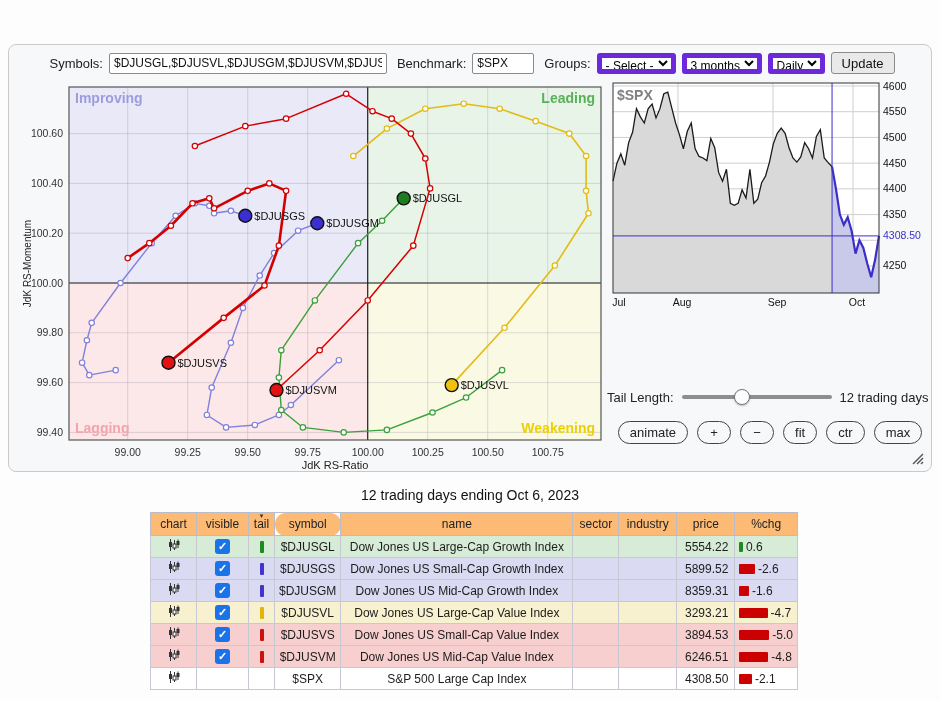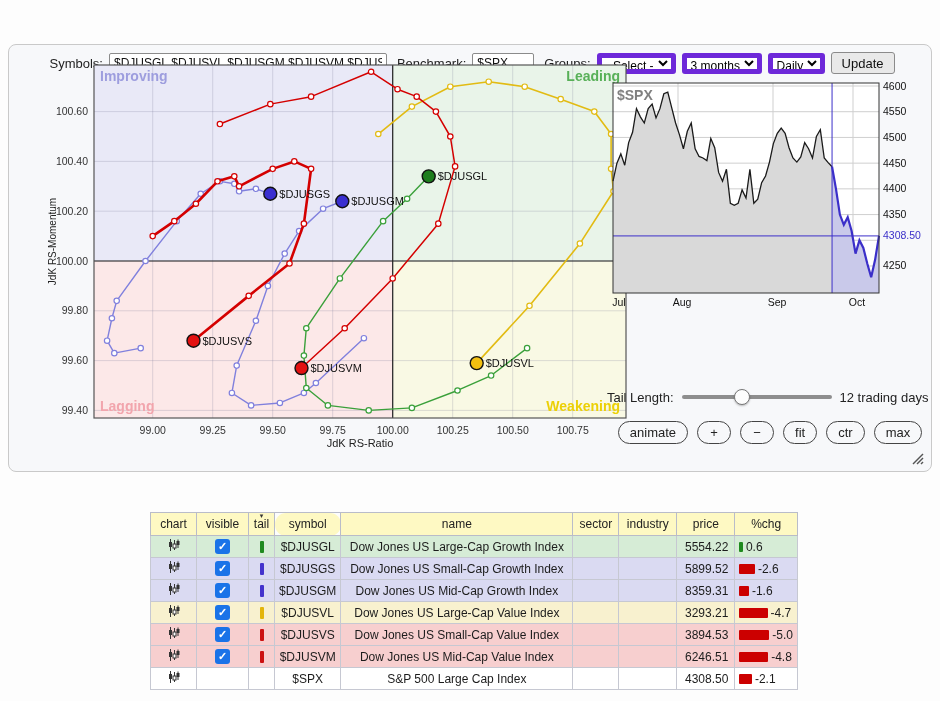--- a/index.html
+++ b/index.html
@@ -17,40 +17,40 @@
     align-items:center; justify-content:center; gap:6px; font-size:13px; color:#222; }
   .controls label { margin-left:4px; }
   .controls input[type=text] { height:21px; border:1px solid #8b8b8b; border-radius:2px;
     font-size:12px; padding:0 4px; background:#fff; color:#111; font-family:"Liberation Sans",sans-serif;}
   .controls .symbols { width:278px; }
   .controls .benchmark { width:62px; }
   .controls select { height:21px; font-size:12px; border:5px solid #6d28d9; border-radius:3px; background:#fff; }
   .controls button.update { height:22px; font-size:13px; padding:0 10px; background:#e9e9e9;
     border:1px solid #8b8b8b; border-radius:3px; color:#111; }
 
-  .rrg-wrap { position:absolute; left:12px; top:16px;margin-left:25px; }
+  .rrg-wrap { position:absolute; left:12px; top:38px; }
   .spx-wrap { position:absolute; left:596px; top:34px; }
 
   .tailrow { position:absolute; left:598px; top:344px; width:326px; display:flex; align-items:center; font-size:13px; color:#222; }
   .slider { position:relative; width:150px; height:16px; margin:0 8px; flex:0 0 auto; }
   .slider .track { position:absolute; left:0; top:6px; width:100%; height:4px; background:#8e8e8e; border-radius:2px; }
   .slider .knob { position:absolute; left:52px; top:0; width:16px; height:16px; background:#fdfdfd;
     border:1.5px solid #777; border-radius:50%; box-shadow:0 1px 2px rgba(0,0,0,.25); }
 
   .btnrow { position:absolute; left:598px; top:376px; width:326px; display:flex; gap:9px; justify-content:center; }
   .btnrow button { font-size:13px; color:#222; background:transparent; border:1.6px solid #444;
     border-radius:12px; padding:3px 11px; min-width:34px; font-family:"Liberation Sans",sans-serif; }
 
   .resize-handle { position:absolute; right:7px; bottom:6px; width:14px; height:14px; }
 
   .caption { position:absolute; left:0; top:487px; width:940px; text-align:center; font-size:14px; color:#111; }
 
   .tablewrap { position:absolute; left:150px; top:512px; }
   table.idx { border-collapse:collapse; font-size:12px; color:#1c1c1c; }
-  table.idx th { background:#fef9c3; font-weight:normal; color:#222; border:1px solid #b9bcc9;
+  table.idx th { background:#fdba74; font-weight:normal; color:#222; border:1px solid #b9bcc9;
     padding:4px 4px; position:relative; }
   table.idx td { border:1px solid #c6c8d2; padding:2px 4px; height:22px; }
   .sort-arrow { position:absolute; top:-1px; left:50%; transform:translateX(-50%); font-size:7px; color:#333; line-height:7px;}
   .cb { width:15px; height:15px; background:#1a73e8; border-radius:3px; margin:0 auto;
     color:#fff; font-size:11px; font-weight:bold; text-align:center; line-height:15px; }
   .tailbar { margin:0 auto; border-radius:1px; }
   .pctcell { display:flex; align-items:center; gap:3px; }
   .pctbar { height:10px; border-radius:1px; flex:0 0 auto; }
   .col-price { text-align:right; padding-right:6px !important; }
   .col-sym, .col-name { text-align:center; }
@@ -270,20 +270,21 @@
 
     <svg class="resize-handle" viewBox="0 0 14 14">
       <g stroke="#555" stroke-width="1.4">
         <line x1="3" y1="13" x2="13" y2="3"></line>
         <line x1="7" y1="13" x2="13" y2="7"></line>
         <line x1="11" y1="13" x2="13" y2="11"></line>
       </g>
     </svg>
   </div>
 
+  <div class="caption">12 trading days ending Oct 6, 2023</div>
 
   <div class="tablewrap">
     <table class="idx">
       <thead id="thead">
           <tr>
             <th style="width: 46px;">chart</th>
             <th style="width: 52px;">visible</th>
             <th style="width: 26px;"><span class="sort-arrow">▾</span>tail</th>
             <th style="width: 66px; border-radius: 11px;">symbol</th>
             <th style="width: 232px;">name</th>

